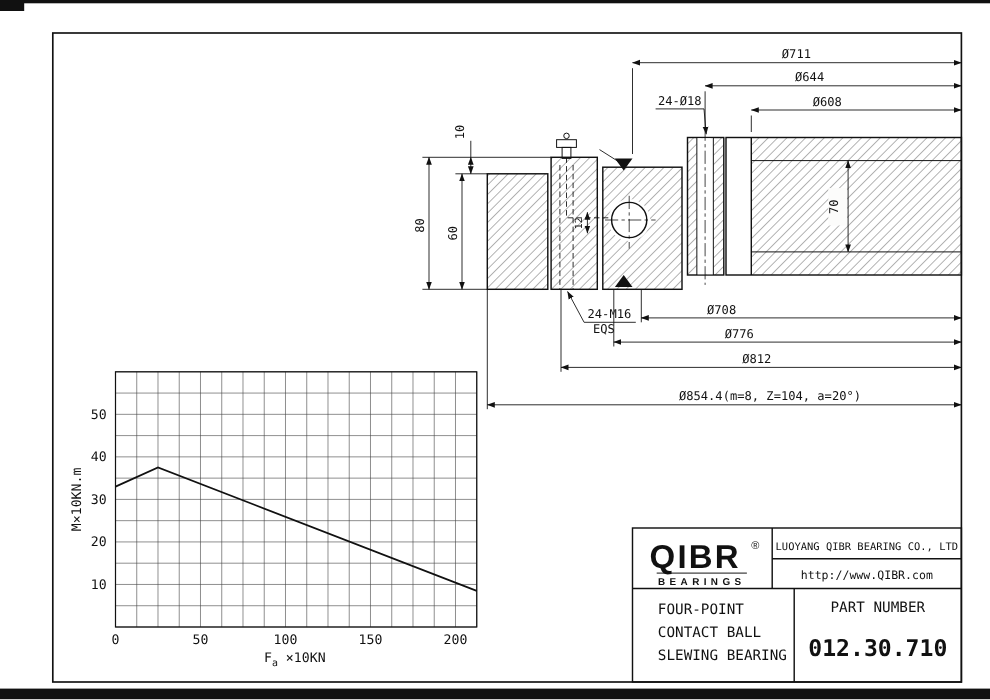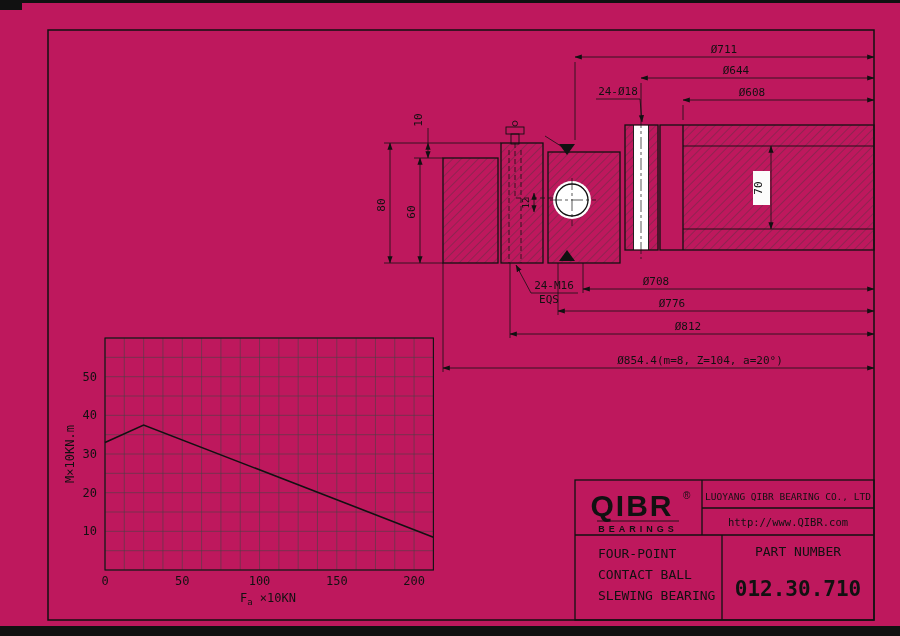--- a/index.html
+++ b/index.html
@@ -1,16 +1,16 @@
 <!DOCTYPE html>
 <html><head>
 <meta charset="utf-8">
 <style>
   html,body{margin:0;padding:0;background:#e9e9e9;}
-  .sheet{position:relative;width:900px;height:636px;background:#be185d;overflow:hidden;text-align:right;}
+  .sheet{position:relative;width:900px;height:636px;background:#ffffff;overflow:hidden;text-align:right;}
   svg{display:block;}
   svg text{fill:#111;}
   .t-dim{font:11px "DejaVu Sans Mono", monospace;}
   .t-dim-s{font:9px "DejaVu Sans Mono", monospace;}
   .t-tick{font:12px "DejaVu Sans Mono", monospace;}
   .t-axis{font:12px "DejaVu Sans Mono", monospace;}
   .t-co{font:9.5px "DejaVu Sans Mono", monospace;}
   .t-web{font:10.5px "DejaVu Sans Mono", monospace;}
   .t-prod{font:13px "DejaVu Sans Mono", monospace;}
   .t-pnl{font:13px "DejaVu Sans Mono", monospace;}

